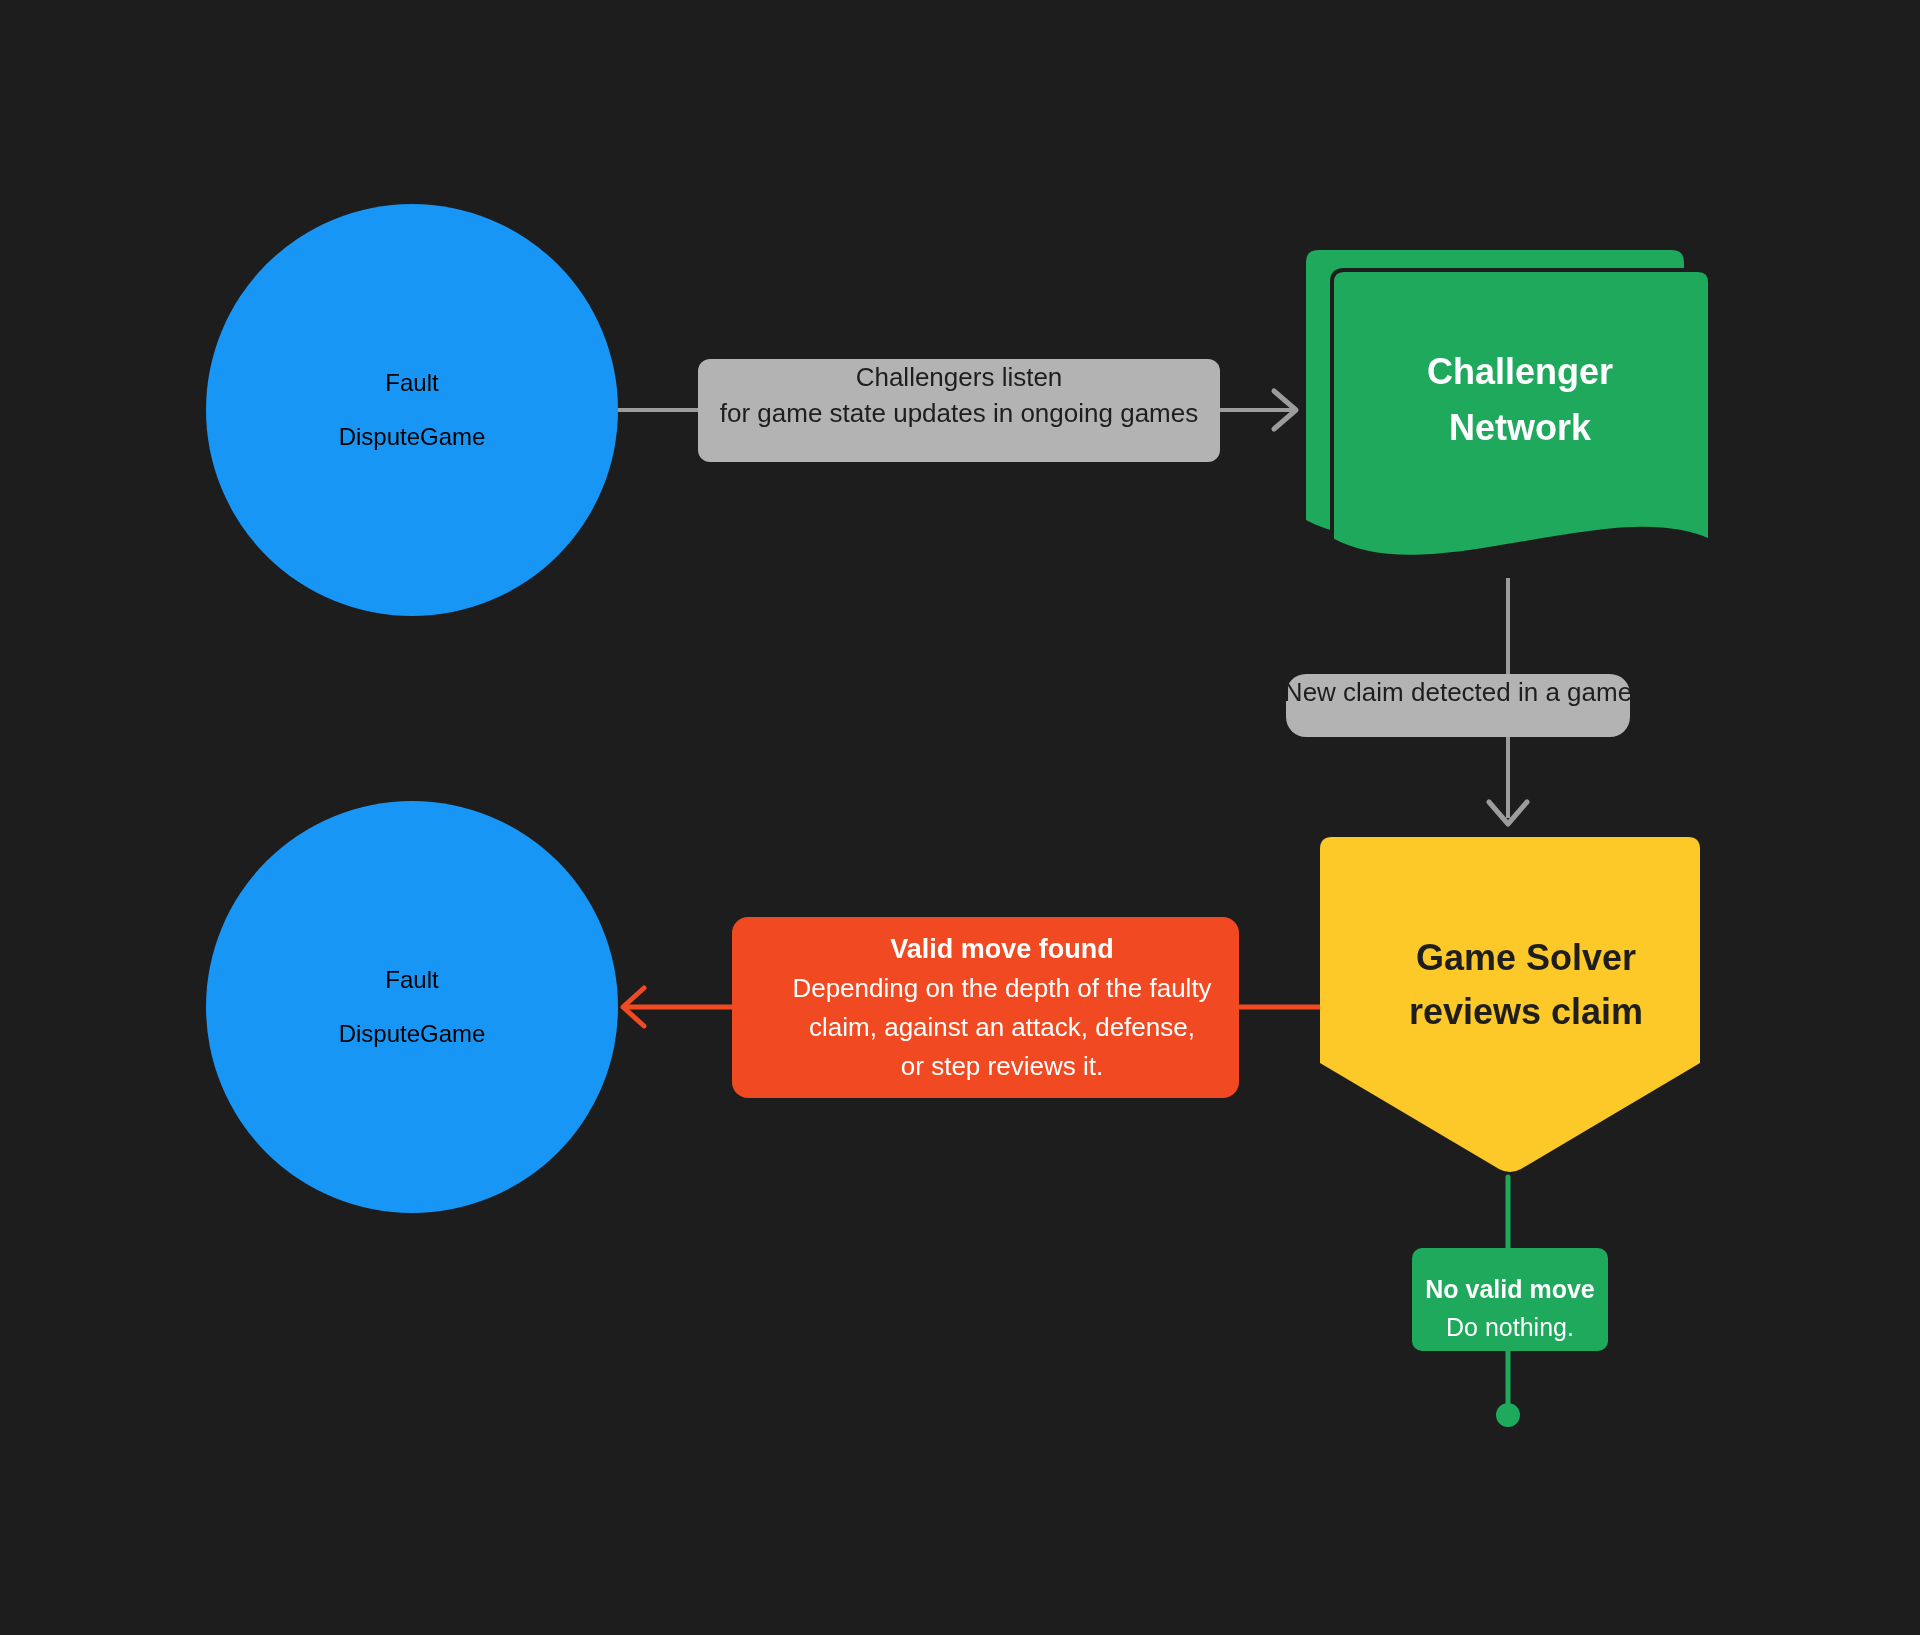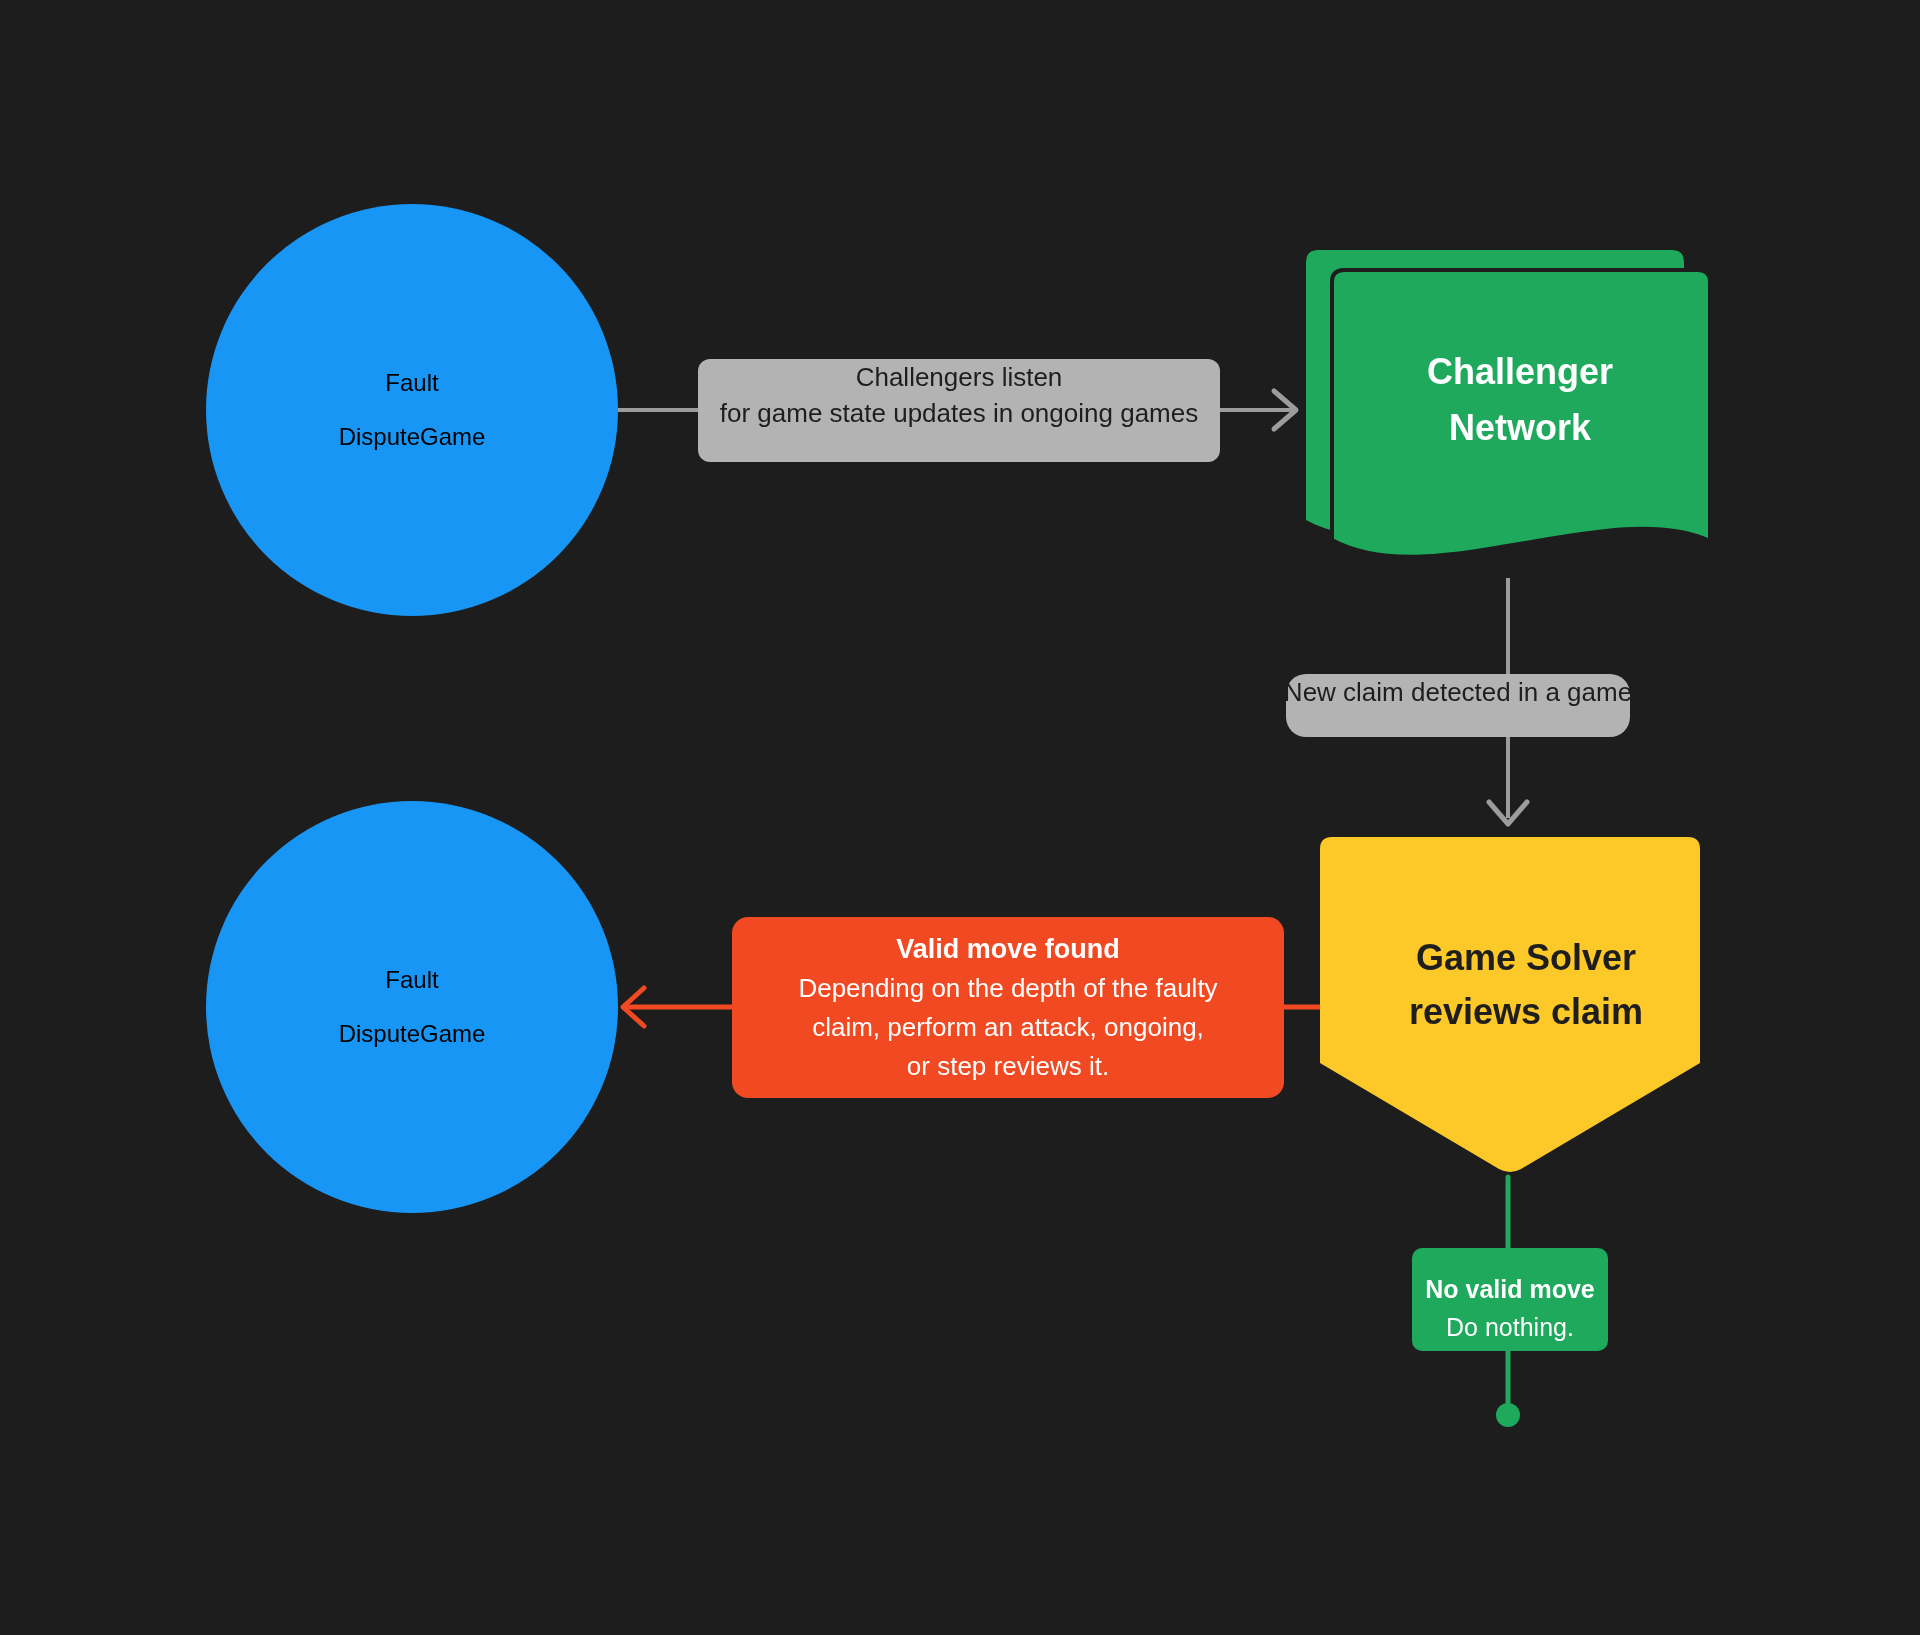--- a/index.html
+++ b/index.html
@@ -35,22 +35,22 @@
   }
   .conn-label.listen{left:698px;top:359px;width:522px;height:103px;}
   .conn-label.new-claim{left:1286px;top:674px;width:344px;height:63px;border-radius:20px;}
 
   
   .branch-box{
     position:absolute;display:flex;flex-direction:column;align-items:center;justify-content:center;
     text-align:center;color:#FFFFFF;white-space:nowrap;
   }
   .branch-box.valid{
-    left:732px;top:917px;width:552px;height:181px;border-radius:16px;
-    background:#F14A23;font-size:26px;line-height:39px;
+    left:732px;top:917px;width:474px;height:181px;border-radius:16px;
+    background:#F14A23;font-size:26px;line-height:39px;padding-left:33px;
   }
   .branch-box.valid .title{font-size:27px;font-weight:700;}
   .branch-box.novalid{
     left:1412px;top:1248px;width:196px;height:103px;border-radius:10px;
     background:#1EA95C;font-size:25px;line-height:38px;
   }
   .branch-box.novalid .title{font-weight:700;margin-top:16px;}
 </style>
 </head>
 <body>
@@ -102,21 +102,21 @@
   </div>
 
   <div class="shape-text solver-text">
     <span>Game Solver</span>
     <span>reviews claim</span>
   </div>
 
   <div class="branch-box valid">
     <span class="title">Valid move found</span>
     <span>Depending on the depth of the faulty</span>
-    <span>claim, perform an attack, ongoing,</span>
+    <span>claim, against an attack, defense,</span>
     <span>or step reviews it.</span>
   </div>
 
   <div class="branch-box novalid">
     <span class="title">No valid move</span>
     <span>Do nothing.</span>
   </div>
 
 </div>
 

